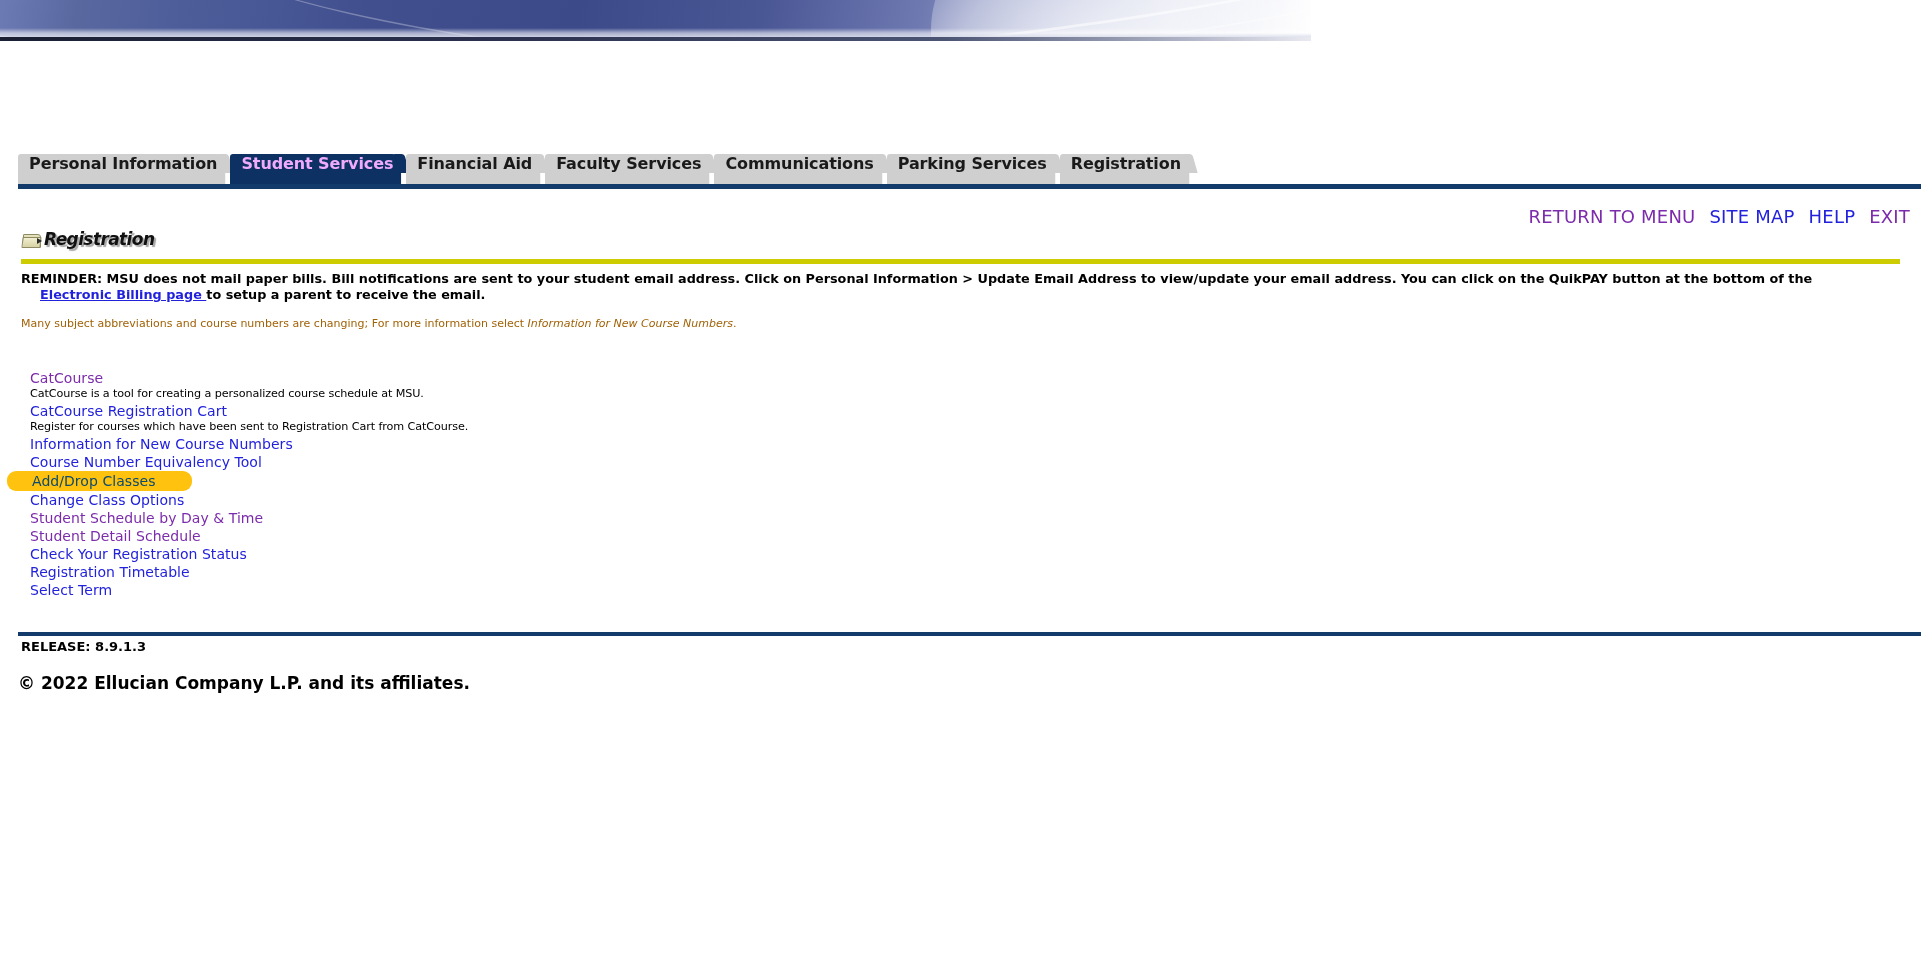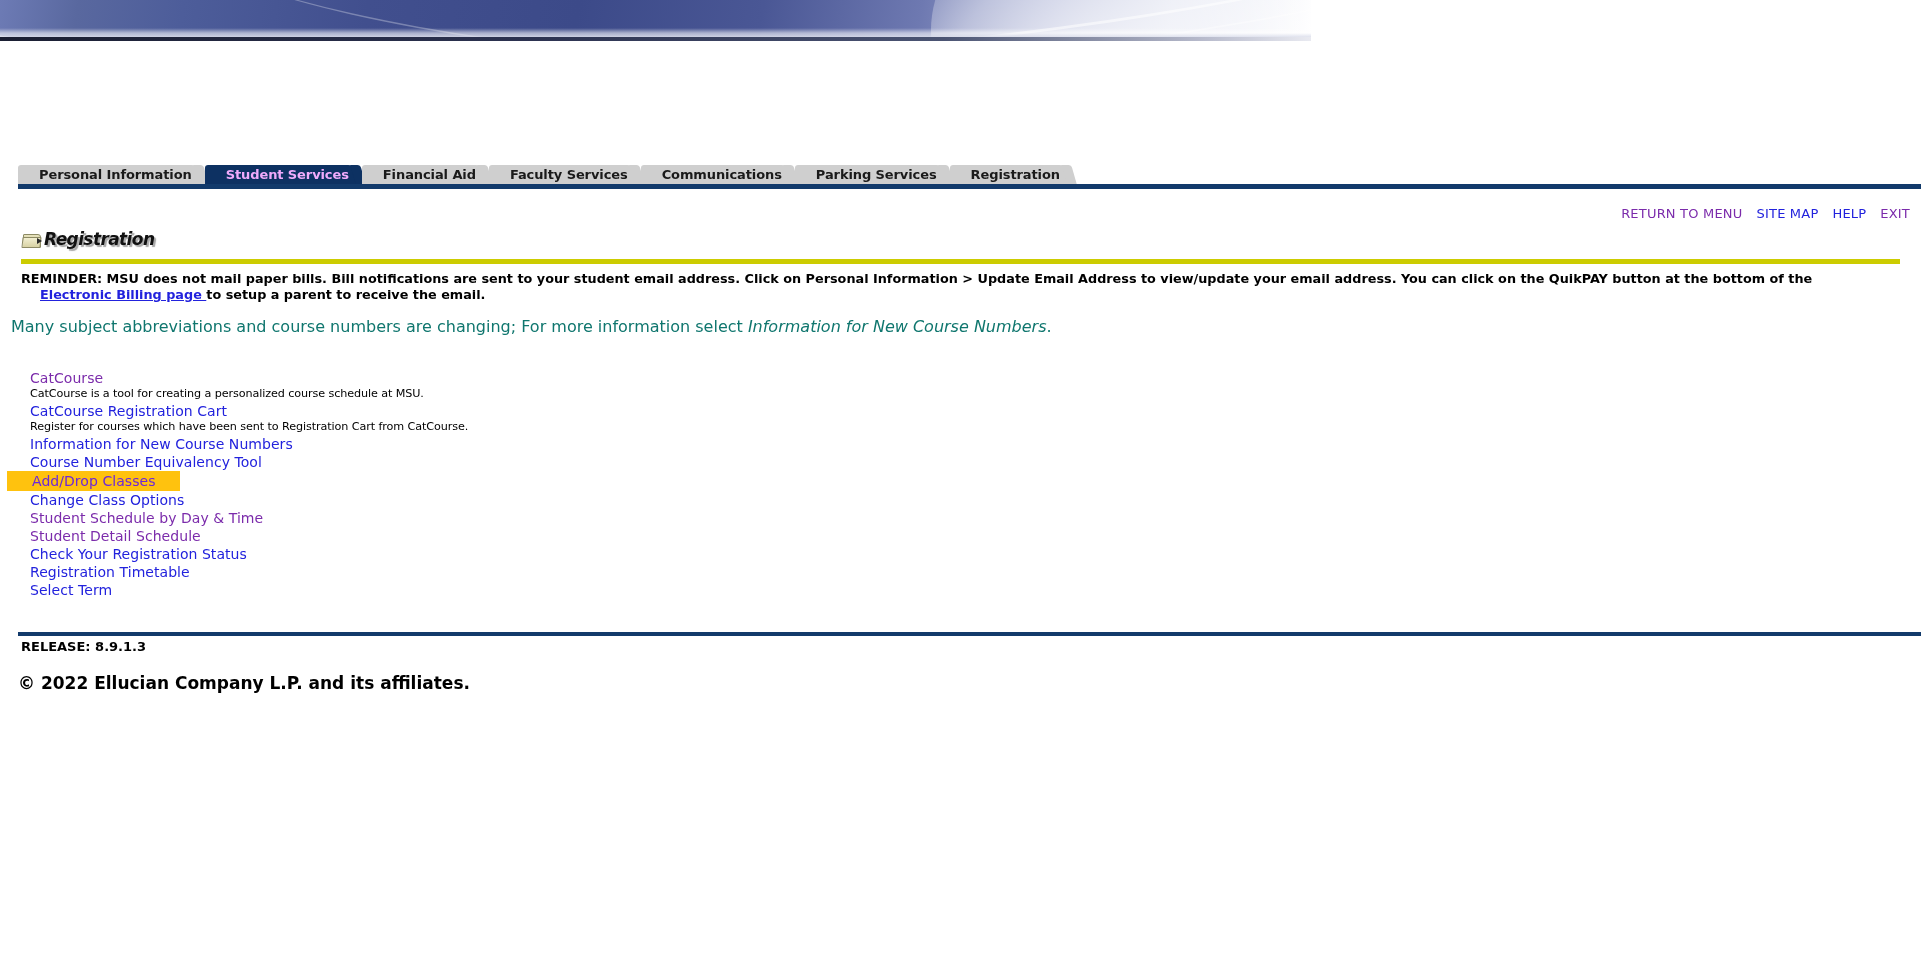--- a/index.html
+++ b/index.html
@@ -93,25 +93,25 @@
   .tabbar {
     position: absolute;
     left: 18px;
     top: 163px;
     height: 21px;
     display: flex;
     align-items: flex-end;
   }
   .tab {
     position: relative;
-    height: 19px;
+    height: 30px;
     line-height: 19px;
-    padding: 0 9px 0 21px;
+    padding: 0 9px 0 11px;
     margin-right: 4px;
-    font-size: 13px;
+    font-size: 16px;
     font-weight: bold;
     color: #1a1a1a;
     background: #cfcfcf;
     border-top-left-radius: 3px;
     border-top-right-radius: 9px 3px;
     white-space: nowrap;
     letter-spacing: -0.1px;
     box-shadow: inset -1px 0 0 #f3f3f3;
     transform: skewX(0deg);
   }
@@ -141,21 +141,21 @@
     width: 1903px;
     height: 5px;
     background: #123a6b;
   }
 
   
   .toplinks {
     position: absolute;
     right: 11px;
     top: 206px;
-    font-size: 13px;
+    font-size: 18px;
     white-space: nowrap;
   }
   .toplinks a {
     text-decoration: none;
     margin-left: 14px;
     letter-spacing: 0.2px;
   }
   a.visited { color: #7b2bab; }
   a.unvisited { color: #2222dd; }
 
@@ -240,24 +240,24 @@
     color: #000000;
   }
   .reminder a {
     color: #2222dd;
     text-decoration: underline;
     font-weight: bold;
     margin-left: 19px;
   }
   .note {
     position: absolute;
-    left: 11px;
+    left: 21px;
     top: 317px;
-    font-size: 16px;
-    color: #0f766e;
+    font-size: 11px;
+    color: #a16207;
   }
   .note i { font-style: italic; }
 
   .menu {
     position: absolute;
     left: 30px;
     top: 369px;
     width: 900px;
   }
   .menu-item { position: relative; }
@@ -276,23 +276,23 @@
     letter-spacing: -0.1px;
   }
 
   
   .menu-item.highlight {
     margin-left: -23px;
     display: inline-block;
   }
   .menu-item.highlight a {
     background: #ffc20e;
-    color: #6d28d9;
-    border-radius: 0;
-    padding: 1px 24px 1px 25px;
+    color: #0c4a6e;
+    border-radius: 9px;
+    padding: 1px 36px 1px 25px;
   }
 
   
   .release {
     position: absolute;
     left: 21px;
     top: 639px;
     font-size: 13px;
     font-weight: bold;
   }

